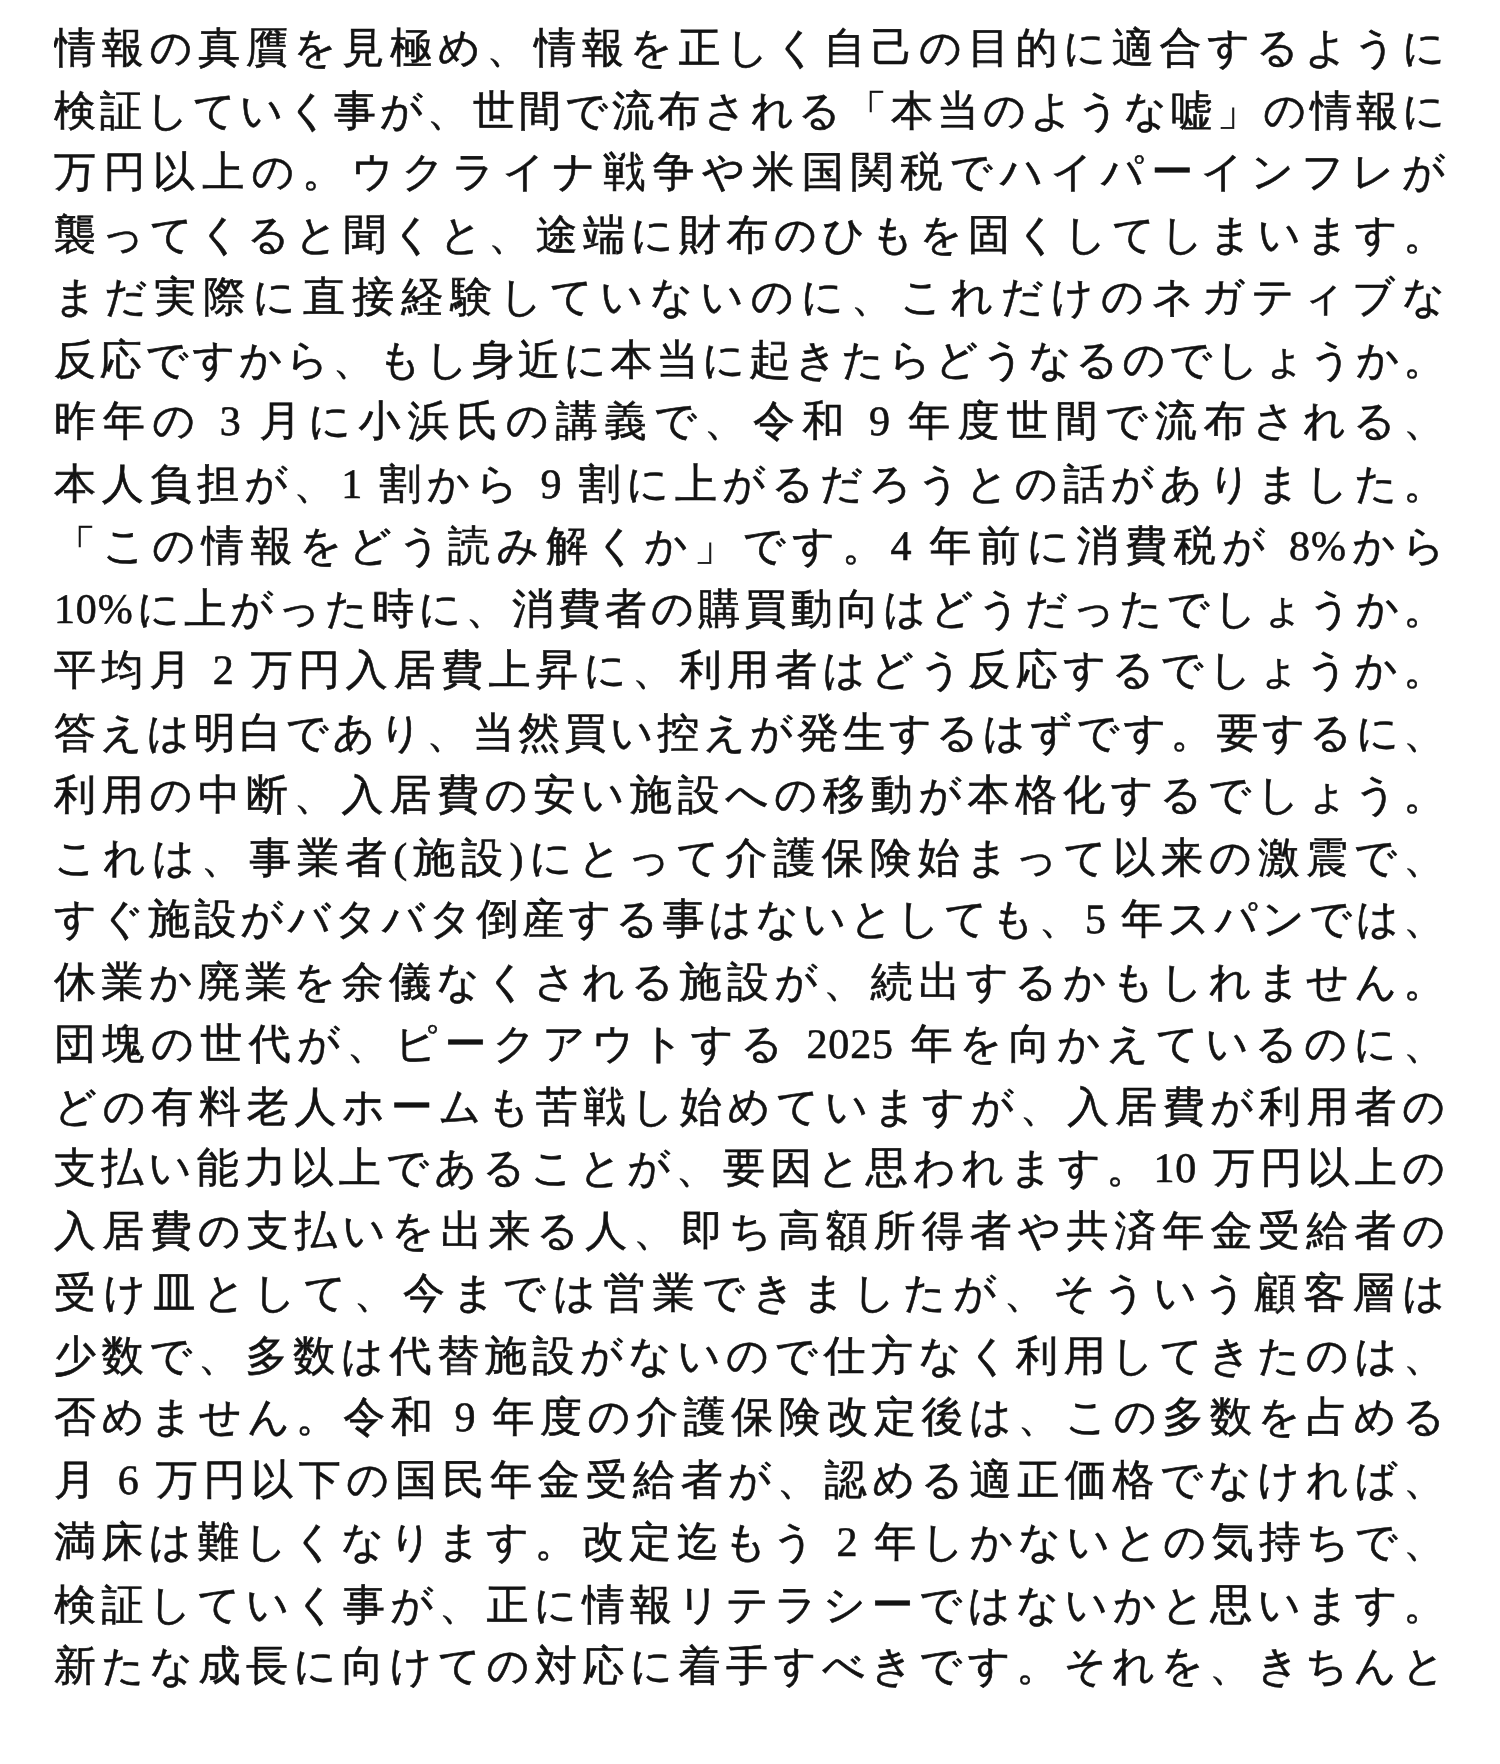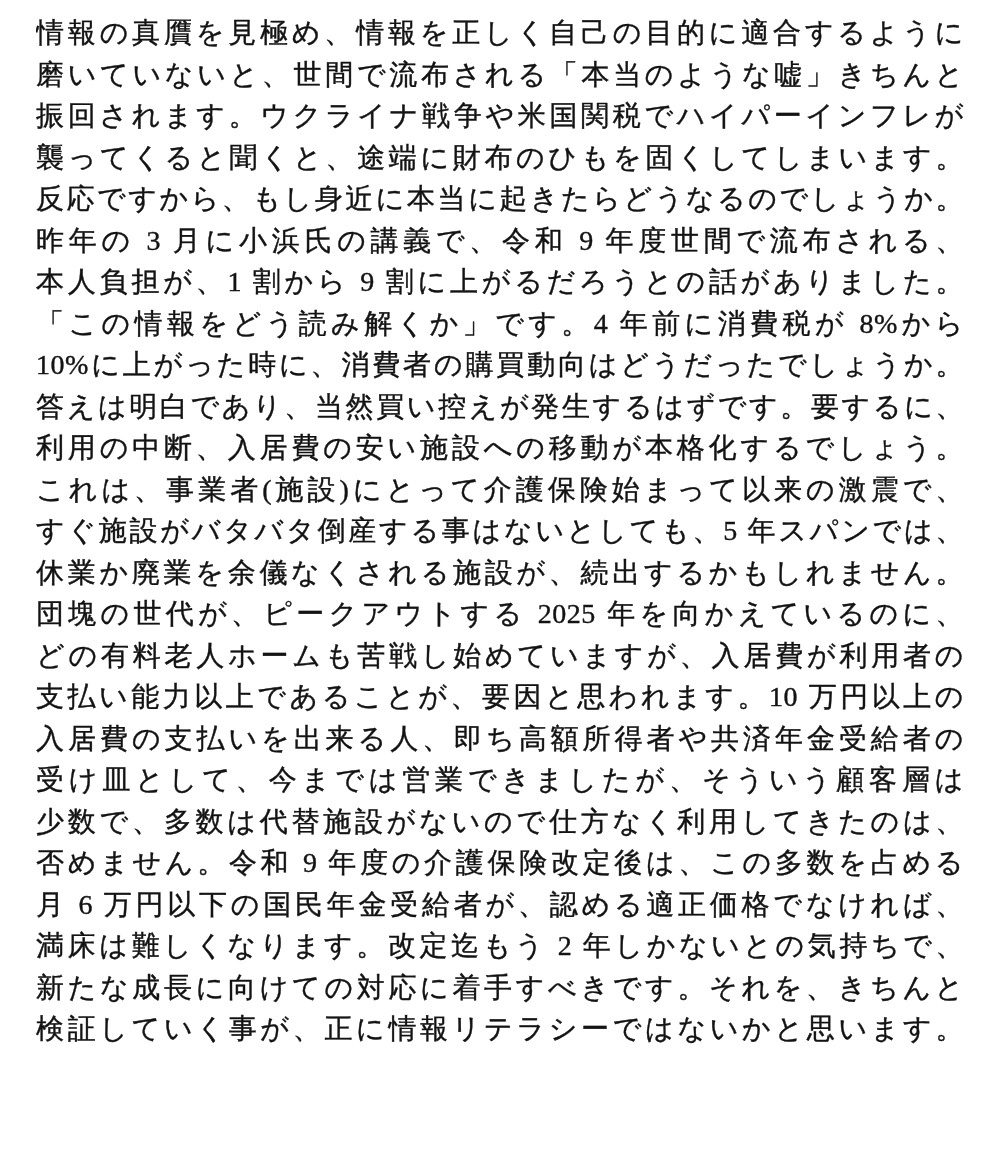--- a/index.html
+++ b/index.html
@@ -35,39 +35,41 @@
   .u {
     border-bottom: 2px solid #84cc16;
     padding-bottom: 11px;
   }
 </style>
 </head>
 <body>
 
 <div class="page">
   <div class="line">情報の真贋を見極め、情報を正しく自己の目的に適合するように</div>
-  <div class="line">磨いていないと、世間で流布される「本当のような嘘」きちんと</div>
-  <div class="line">振回されます。ウクライナ戦争や米国関税でハイパーインフレが</div>
+  <div class="line">検証していく事が、世間で流布される「本当のような嘘」の情報に</div>
+  <div class="line">万円以上の。ウクライナ戦争や米国関税でハイパーインフレが</div>
   <div class="line">襲ってくると聞くと、途端に財布のひもを固くしてしまいます。</div>
+  <div class="line">まだ実際に直接経験していないのに、これだけのネガティブな</div>
   <div class="line">反応ですから、もし身近に本当に起きたらどうなるのでしょうか。</div>
   <div class="line">
     <span>昨年の 3 月に小浜氏の講義で、</span><span class="u">令和 9 年度</span><span>世間で流布される、</span>
   </div>
   <div class="line">本人負担が、1 割から 9 割に上がるだろうとの話がありました。</div>
   <div class="line">「この情報をどう読み解くか」です。4 年前に消費税が 8%から</div>
   <div class="line">10%に上がった時に、消費者の購買動向はどうだったでしょうか。</div>
+  <div class="line">平均月 2 万円入居費上昇に、利用者はどう反応するでしょうか。</div>
   <div class="line">答えは明白であり、当然買い控えが発生するはずです。要するに、</div>
   <div class="line">利用の中断、入居費の安い施設への移動が本格化するでしょう。</div>
   <div class="line">これは、事業者(施設)にとって介護保険始まって以来の激震で、</div>
   <div class="line">すぐ施設がバタバタ倒産する事はないとしても、5 年スパンでは、</div>
   <div class="line">休業か廃業を余儀なくされる施設が、続出するかもしれません。</div>
   <div class="line">団塊の世代が、ピークアウトする 2025 年を向かえているのに、</div>
   <div class="line">どの有料老人ホームも苦戦し始めていますが、入居費が利用者の</div>
   <div class="line">支払い能力以上であることが、要因と思われます。10 万円以上の</div>
   <div class="line">入居費の支払いを出来る人、即ち高額所得者や共済年金受給者の</div>
   <div class="line">受け皿として、今までは営業できましたが、そういう顧客層は</div>
   <div class="line">少数で、多数は代替施設がないので仕方なく利用してきたのは、</div>
   <div class="line">否めません。令和 9 年度の介護保険改定後は、この多数を占める</div>
   <div class="line">月 6 万円以下の国民年金受給者が、認める適正価格でなければ、</div>
   <div class="line">満床は難しくなります。改定迄もう 2 年しかないとの気持ちで、</div>
+  <div class="line">検証していく事が、正に情報リテラシーではないかと思います。</div>
   <div class="line">新たな成長に向けての対応に着手すべきです。それを、きちんと</div>
-  <div class="line">検証していく事が、正に情報リテラシーではないかと思います。</div>
 </div>
 
 </body></html>

